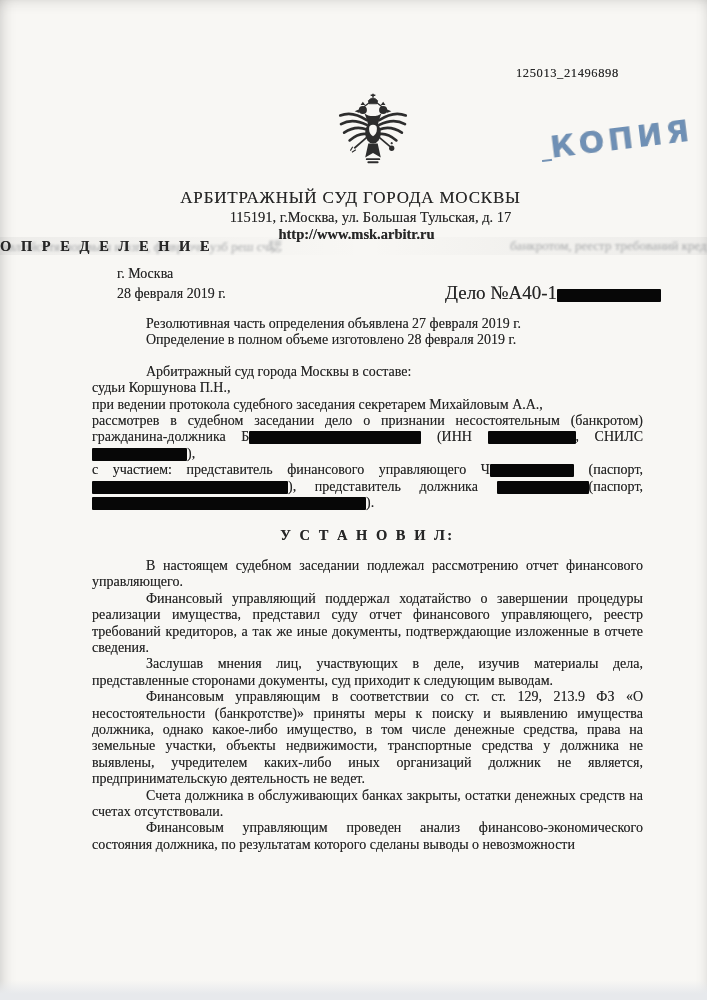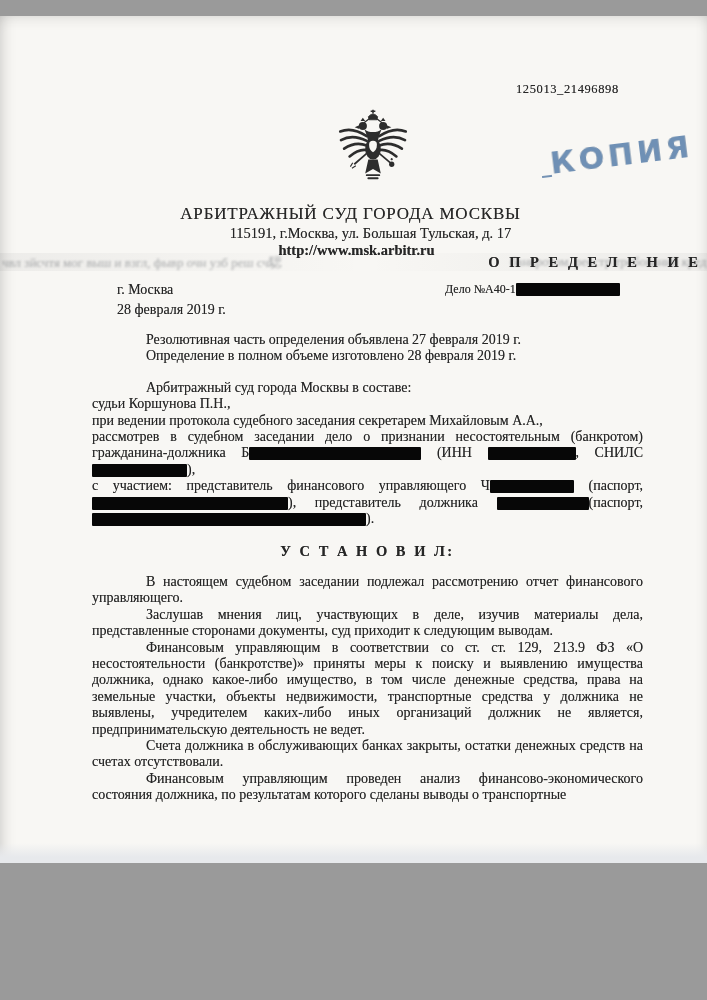--- a/index.html
+++ b/index.html
@@ -1,19 +1,19 @@
 <!DOCTYPE html>
 <html lang="ru"><head>
 <meta charset="utf-8">
 <style>
   html,body{margin:0;padding:0;background:#9a9a9a;}
   .page{
     position:relative;
-    width:707px;height:847px;
-    margin:16px auto;
+    width:707px;height:1000px;
+    margin:0 auto;
     background:#f8f7f4;
     font-family:"Liberation Serif","DejaVu Serif",serif;
     color:#262626;
     overflow:hidden;
     box-shadow:inset 12px 0 16px -12px rgba(0,0,0,.22),
                inset -10px 0 14px -11px rgba(0,0,0,.14),
                inset 0 12px 16px -12px rgba(0,0,0,.14);
   }
   .page *{text-shadow:0 0 .5px rgba(40,40,40,.55);}
   .scan-edge-bottom{
@@ -55,25 +55,25 @@
   .bleed-band span{
     position:absolute;top:1px;white-space:nowrap;
     font-size:13px;color:#696d72;opacity:.55;
     filter:blur(1.1px);transform:skewX(-3deg);
     text-shadow:none;
   }
   .bleed-left{left:2px;}
   .bleed-right{right:0px;}
   .doc-type{
     position:absolute;left:0;right:6px;top:238px;z-index:2;
-    text-align:right;font-weight:700;font-size:14.5px;letter-spacing:3px;
+    text-align:left;font-weight:700;font-size:14.5px;letter-spacing:3px;
   }
   .city-line{position:absolute;left:117px;top:266px;font-size:14px;}
   .date-line{position:absolute;left:117px;top:286px;font-size:14px;text-align:right;}
-  .case-line{position:absolute;left:445px;top:266px;font-size:12px;white-space:nowrap;}
+  .case-line{position:absolute;left:445px;top:282px;font-size:19px;white-space:nowrap;}
   .redact{
     display:inline-block;height:13px;background:#070707;
     vertical-align:-3px;border-radius:1px;text-shadow:none;
   }
   .body-flow{
     position:absolute;left:92px;top:316px;width:551px;
     font-size:14px;line-height:16.4px;
   }
   .body-flow p{margin:0;text-align:justify;}
   .body-flow p.indent{text-indent:54px;}
@@ -152,20 +152,21 @@
   <div class="body-flow">
       <p class="indent">Резолютивная часть определения объявлена 27 февраля 2019 г.</p>
       <p class="indent">Определение в полном объеме изготовлено 28 февраля 2019 г.</p>
       <p class="indent gap-top">Арбитражный суд города Москвы  в составе:</p>
       <p>судьи Коршунова П.Н.,</p>
       <p>при ведении протокола судебного заседания секретарем Михайловым А.А.,</p>
       <p>рассмотрев в судебном заседании дело о признании несостоятельным (банкротом) гражданина-должника Б<span class="redact" style="width: 172px;"></span> (ИНН <span class="redact" style="width: 88px;"></span>, СНИЛС <span class="redact" style="width: 95px;"></span>),</p>
       <p>с участием: представитель финансового управляющего Ч<span class="redact" style="width: 84px;"></span> (паспорт, <span class="redact" style="width: 196px;"></span>), представитель должника <span class="redact" style="width: 92px;"></span>(паспорт, <span class="redact" style="width: 274px;"></span>).</p>
       <p class="heading">У С Т А Н О В И Л:</p>
       <p class="indent">В настоящем судебном заседании подлежал рассмотрению отчет финансового управляющего.</p>
+      <p class="indent">Финансовый управляющий поддержал ходатайство о завершении процедуры реализации имущества, представил суду отчет финансового управляющего, реестр требований кредиторов, а так же иные документы, подтверждающие изложенные в отчете сведения.</p>
       <p class="indent">Заслушав мнения лиц, участвующих в деле, изучив материалы дела, представленные сторонами документы, суд приходит к следующим выводам.</p>
       <p class="indent">Финансовым управляющим в соответствии со ст. ст. 129, 213.9 ФЗ «О несостоятельности (банкротстве)» приняты меры к поиску и выявлению имущества должника, однако какое-либо имущество, в том числе денежные средства, права на земельные участки, объекты недвижимости, транспортные средства у должника не выявлены, учредителем каких-либо иных организаций должник не является, предпринимательскую деятельность не ведет.</p>
       <p class="indent">Счета должника в обслуживающих банках закрыты, остатки денежных средств на счетах отсутствовали.</p>
-      <p class="indent">Финансовым управляющим проведен анализ финансово-экономического состояния должника, по результатам которого сделаны выводы о транспортные</p>
+      <p class="indent">Финансовым управляющим проведен анализ финансово-экономического состояния должника, по результатам которого сделаны выводы о невозможности</p>
     </div>
 
   <div class="scan-edge-bottom"></div>
 </div>
 
 </body></html>

